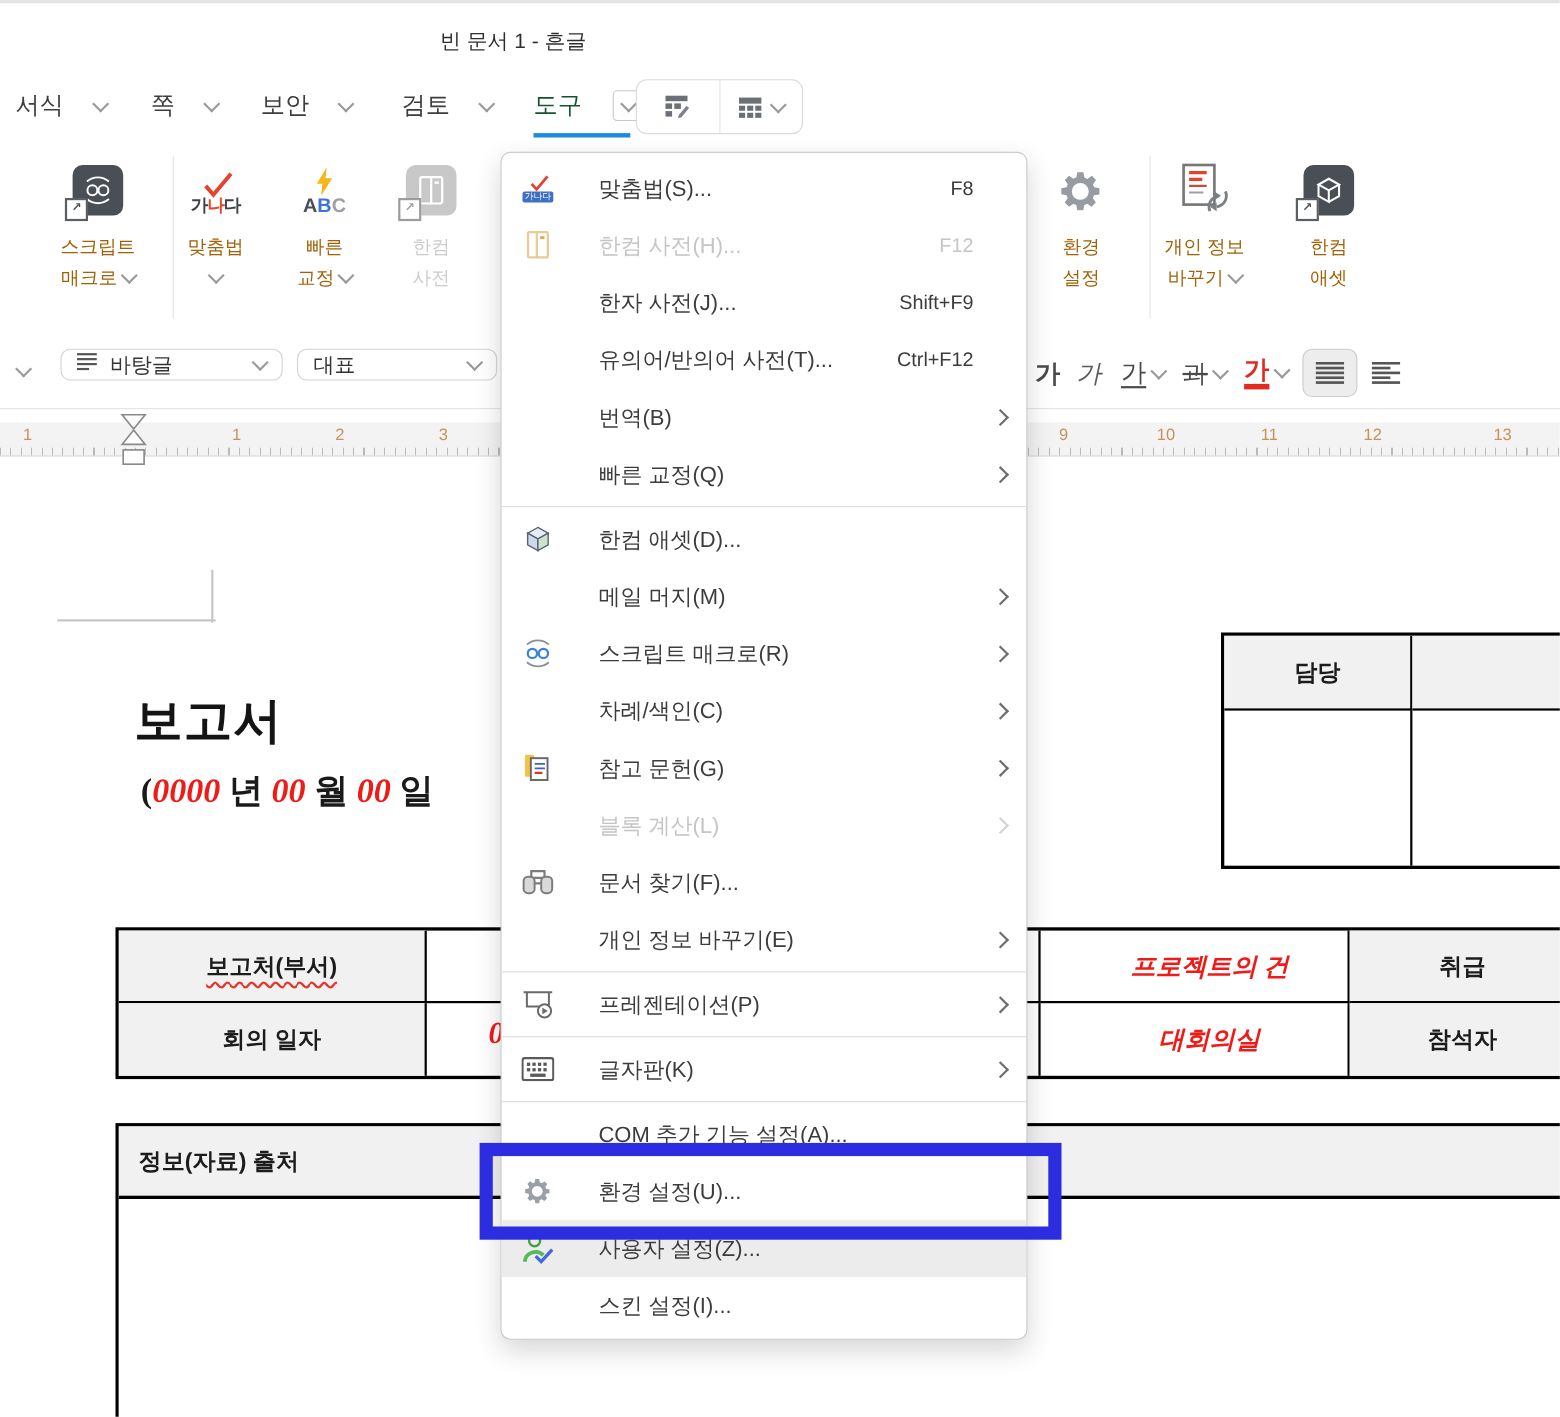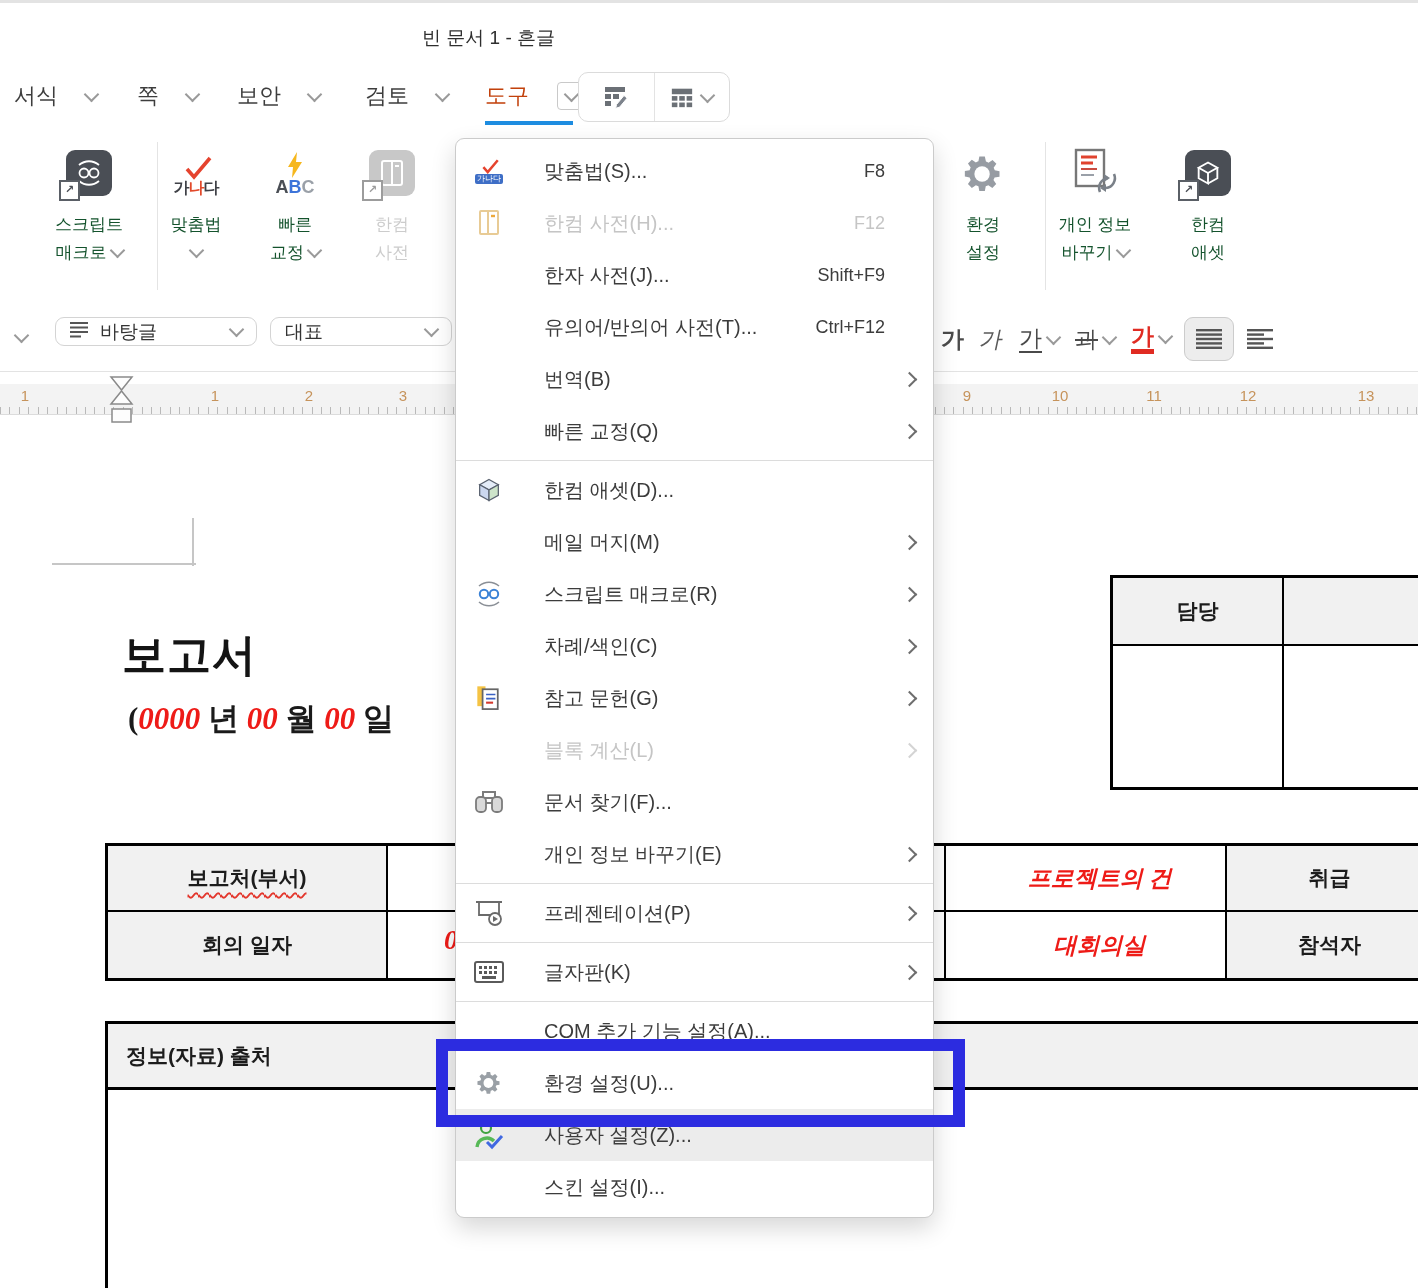--- a/index.html
+++ b/index.html
@@ -3,38 +3,38 @@
 <meta charset="utf-8">
 <style>
   html,body{margin:0;padding:0;}
   body{
     width:1418px;height:1288px;position:relative;overflow:hidden;
     background:#fff;font-family:"Liberation Sans","DejaVu Sans",sans-serif;
     -webkit-font-smoothing:antialiased;
   }
   
   .titlebar{position:absolute;left:0;top:0;width:100%;height:64px;background:#fff;border-top:3px solid #e3e3e3;}
-  .title-text{position:absolute;left:422px;top:22px;font-size:19px;color:#2e2e2e;}
+  .title-text{position:absolute;left:400px;top:22px;font-size:19px;color:#2e2e2e;}
   
   .menubar{position:absolute;left:0;top:64px;width:100%;height:64px;background:#fff;}
   .mb-item{position:absolute;top:0;height:64px;display:flex;align-items:center;gap:28px;cursor:default;}
   .mb-lbl{font-size:22px;color:#3d3d3d;}
-  .mb-item.active .mb-lbl{color:#c2410c;}
+  .mb-item.active .mb-lbl{color:#14532d;}
   .chev{width:9px;height:9px;border-right:2px solid #9a9a9a;border-bottom:2px solid #9a9a9a;transform:rotate(45deg);display:inline-block;margin-top:-4px;}
   .mb-chevbox{width:26px;height:26px;border:1px solid #c9c9c9;border-radius:4px;display:flex;align-items:center;justify-content:center;}
   .mb-underline{position:absolute;left:0;bottom:3px;height:4px;background:#1d8ce0;}
   .quickgroup{position:absolute;left:578px;top:72px;width:150px;height:48px;border:1px solid #dbdbdb;border-radius:10px;display:flex;align-items:center;background:#fff;}
   .qbtn{flex:1;height:100%;display:flex;align-items:center;justify-content:center;gap:8px;}
   .qbtn+.qbtn{border-left:1px solid #e3e3e3;}
   
   .toolbar{position:absolute;left:0;top:128px;width:100%;height:178px;background:#fff;}
   .tb-group{position:absolute;top:12px;display:flex;}
   .tb-item{display:flex;flex-direction:column;align-items:center;}
   .tb-ic{height:56px;display:flex;align-items:flex-end;justify-content:center;margin-bottom:14px;position:relative;}
-  .tb-lbl{font-size:17px;color:#14532d;height:28px;display:flex;align-items:center;gap:5px;white-space:nowrap;}
+  .tb-lbl{font-size:17px;color:#a16207;height:28px;display:flex;align-items:center;gap:5px;white-space:nowrap;}
   .tb-item.disabled .tb-lbl{color:#cccccc;}
   .tb-sep{position:absolute;top:14px;width:1px;height:148px;background:#e4e4e4;}
   .darkbox{width:46px;height:46px;background:#4a4e55;border-radius:9px;display:flex;align-items:center;justify-content:center;position:relative;}
   .graybox{width:46px;height:46px;background:#c8c8c8;border-radius:9px;display:flex;align-items:center;justify-content:center;position:relative;}
   .launch{position:absolute;left:-7px;bottom:-5px;width:17px;height:17px;background:#fff;border:2px solid #5a5f66;font-size:11px;line-height:14px;text-align:center;color:#4a4e55;font-weight:bold;}
   .ic-spell{display:flex;flex-direction:column;align-items:center;line-height:1;}
   .spelltxt{font-size:16px;font-weight:bold;color:#3f4147;letter-spacing:-1px;}
   .spelltxt b{color:#e24a2b;}
   .abctxt{font-size:18px;font-weight:bold;color:#4a4e55;letter-spacing:0;}
   .abctxt i{color:#3d74d9;font-style:normal;}

